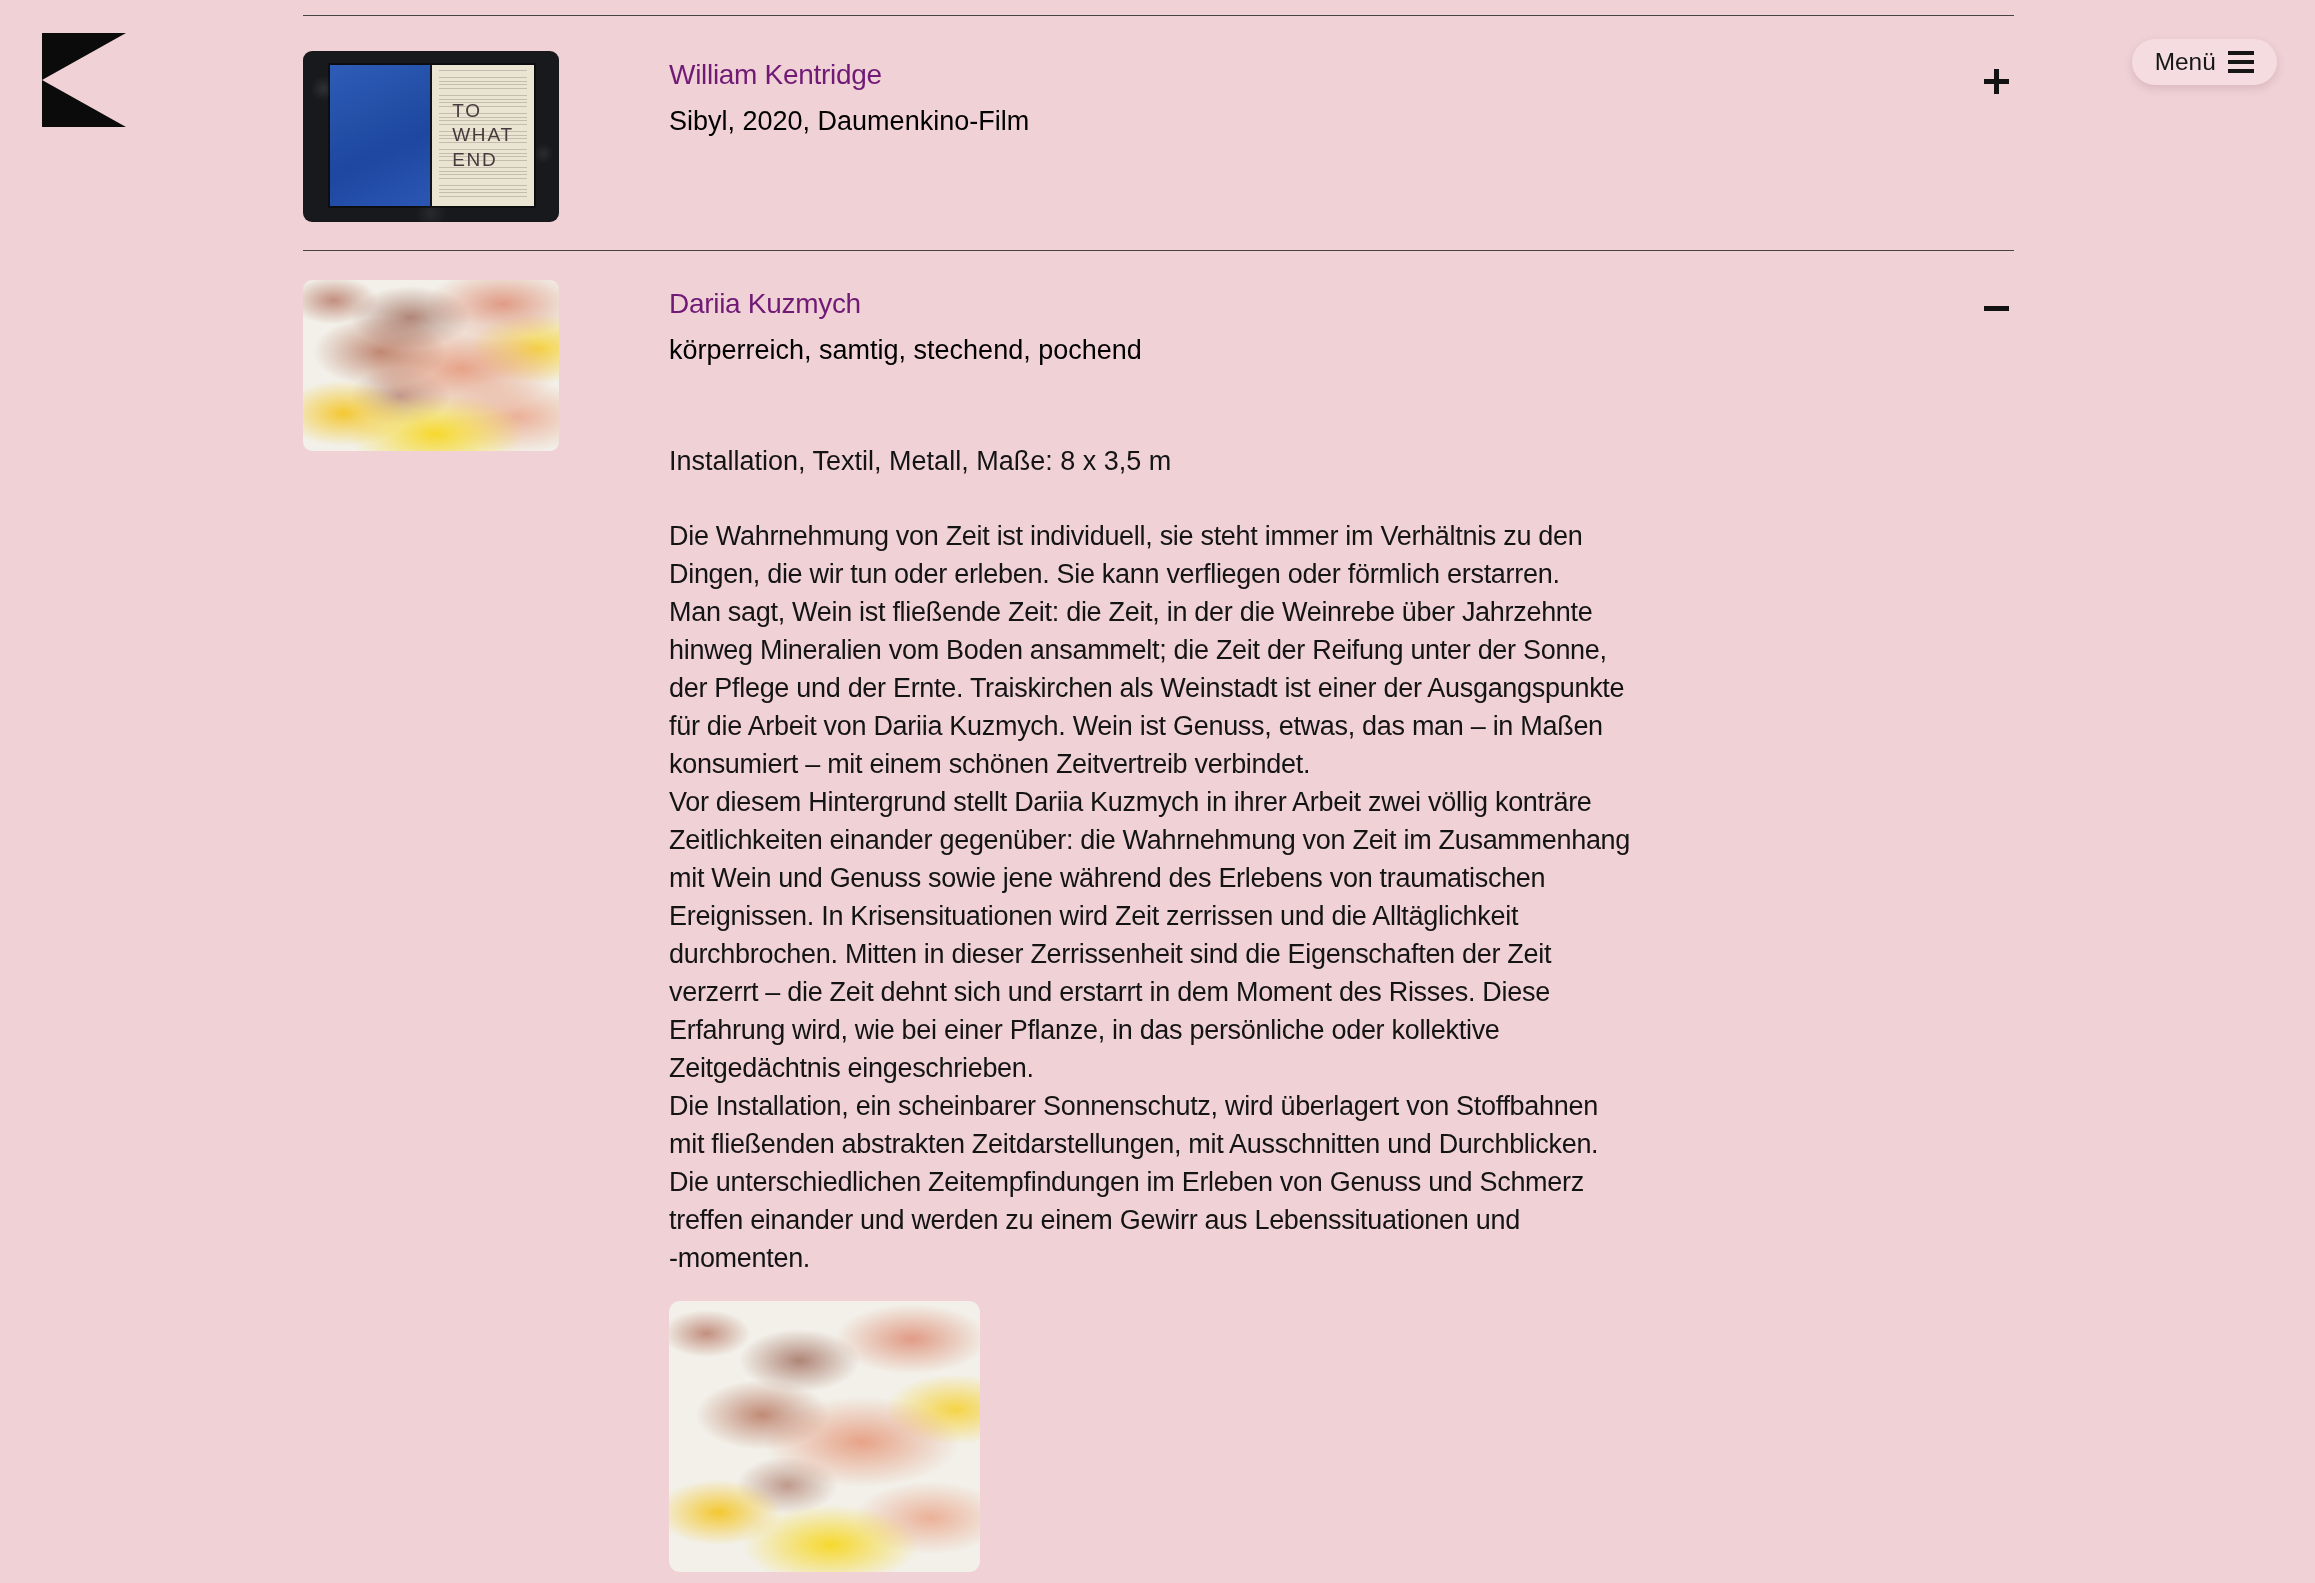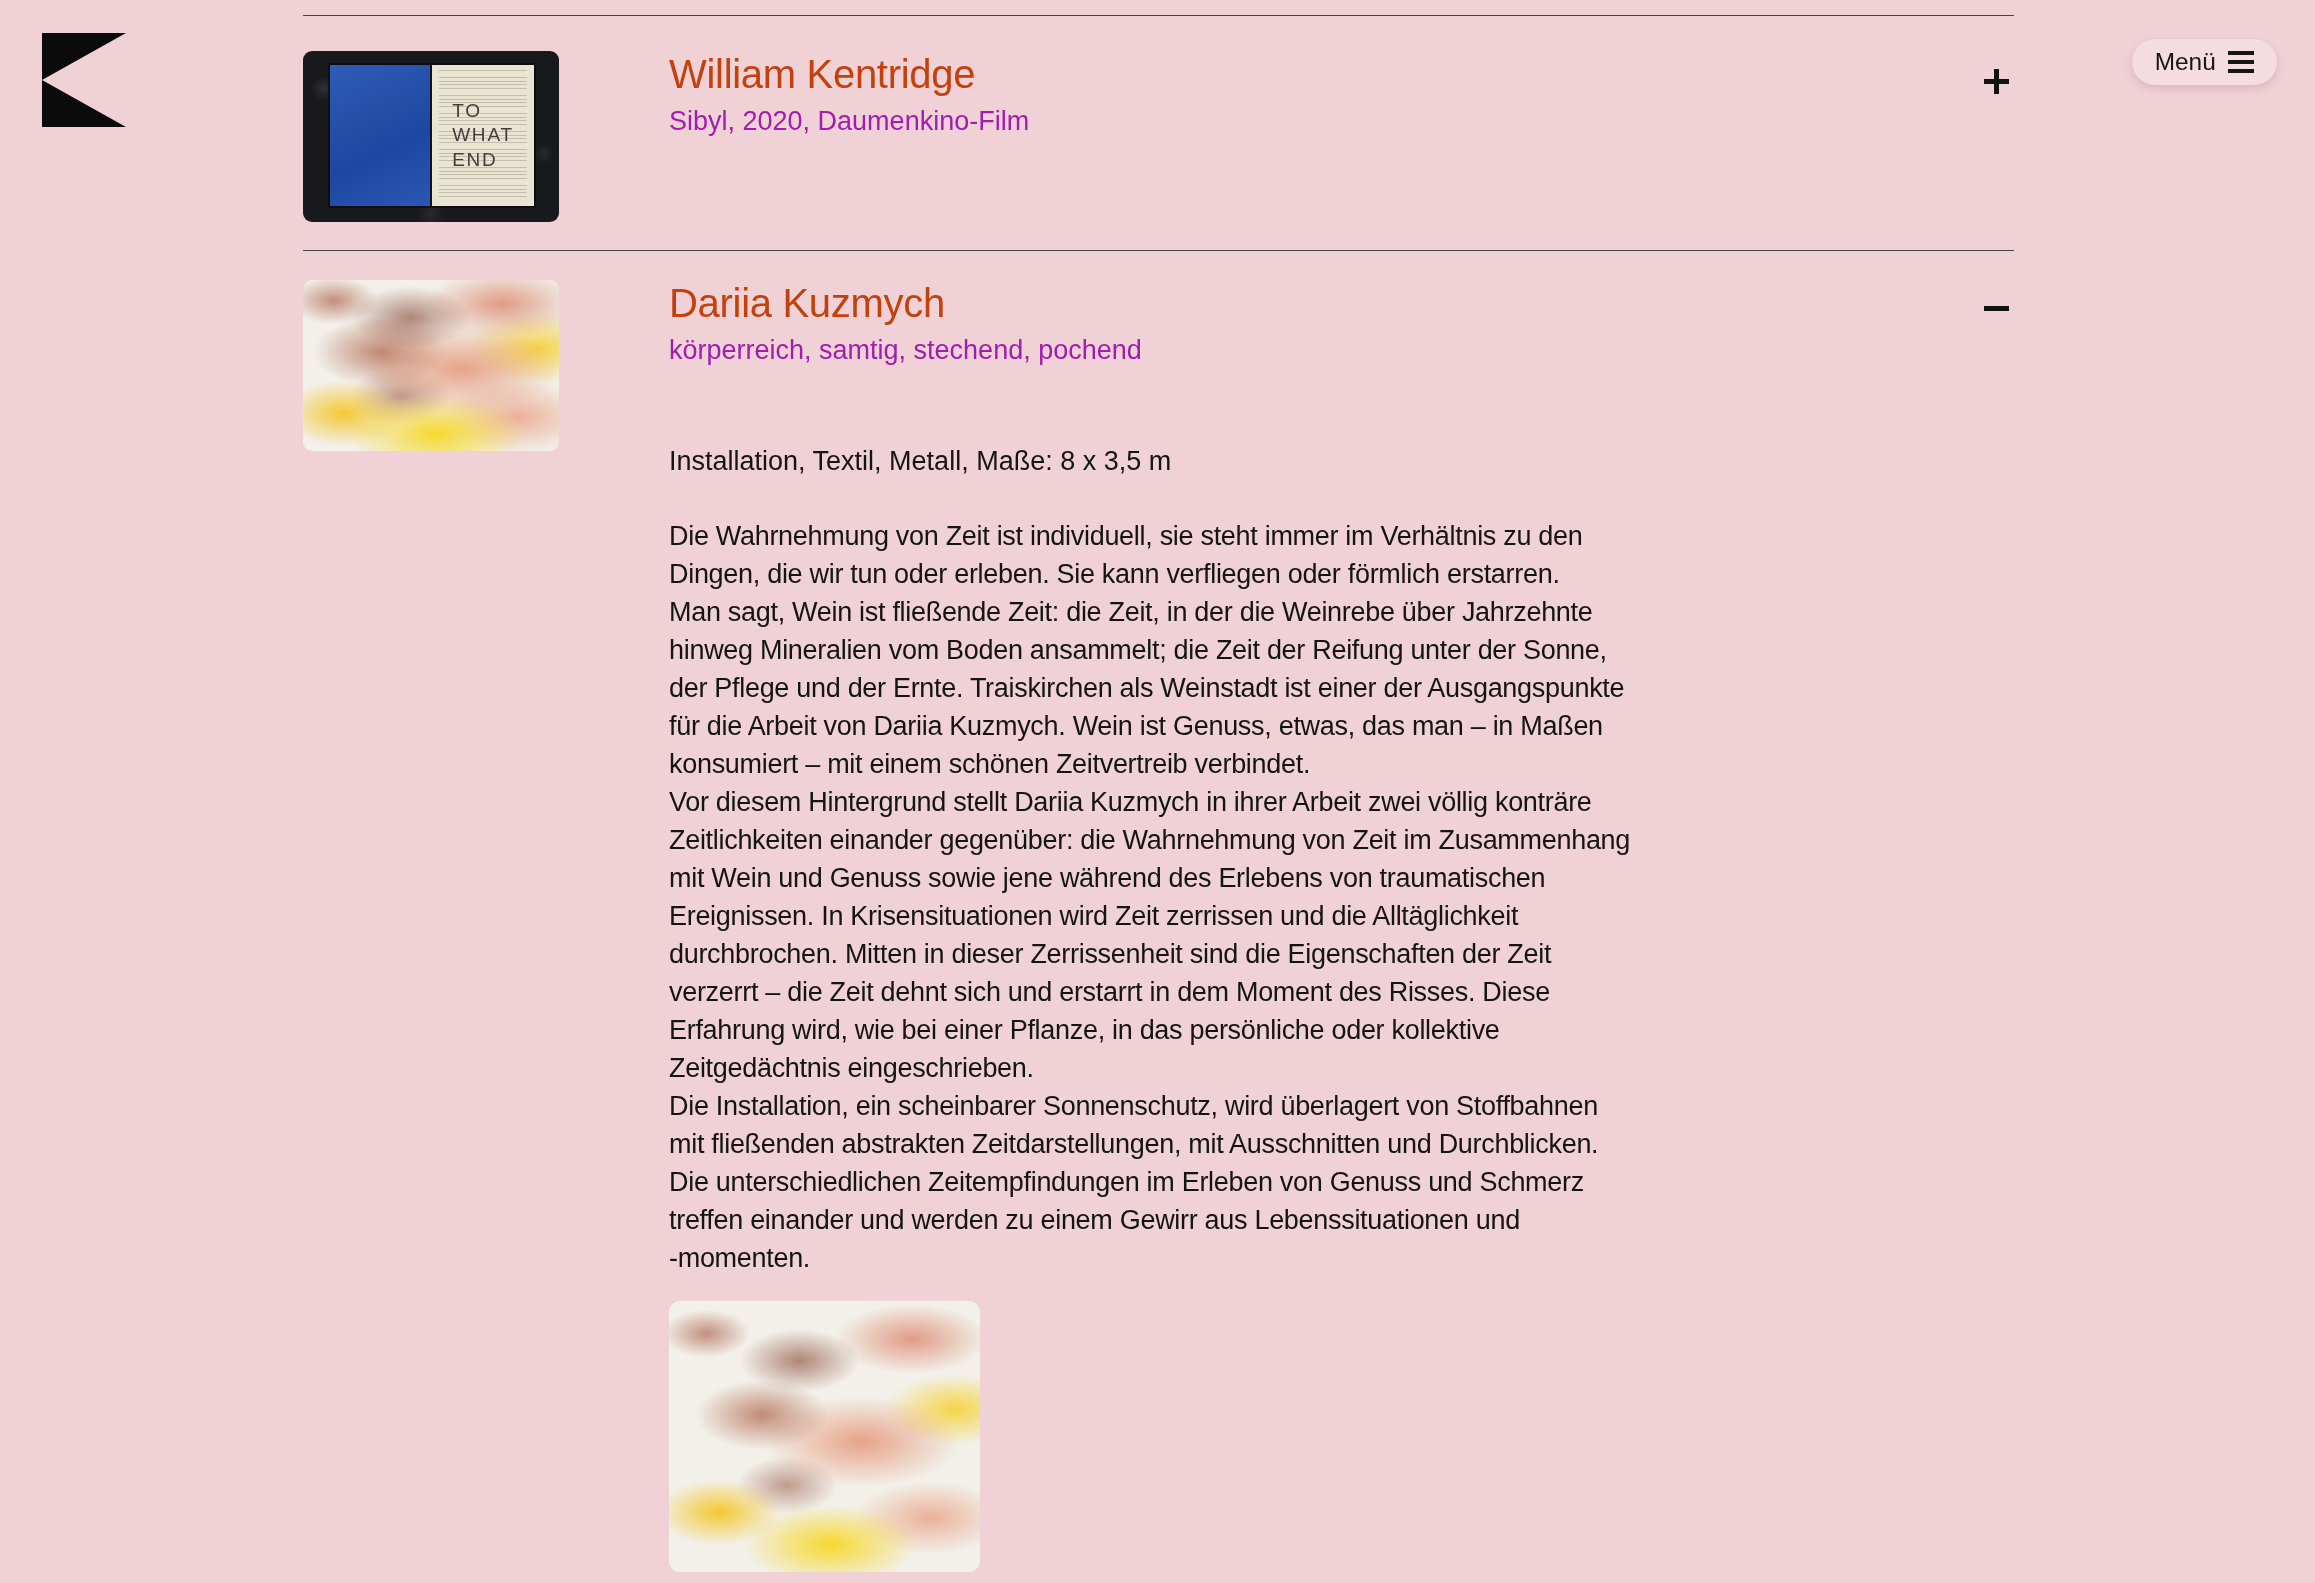--- a/index.html
+++ b/index.html
@@ -33,22 +33,22 @@
   .hamburger { display:flex; flex-direction:column; gap:5.4px; }
   .hamburger i { display:block; width:26px; height:3.6px; background:#161616; }
 
   
   .content { position:absolute; left:303px; top:14.5px; width:1711px; }
   .entry { display:flex; border-top:1.8px solid #474243; }
   .entry-1 { height:235px; padding-top:35px; }
   .entry-2 { padding-top:29px; }
   .entry-body { flex:1; position:relative; }
 
-  .artist  { font-size:40px; font-weight:500; line-height:47px; letter-spacing:-0.3px; color:#c2410c; cursor:pointer; }
-  .work    { font-size:27px; font-weight:400; line-height:36px; margin-top:5.4px; color:#a21caf; }
+  .artist  { font-size:28px; font-weight:500; line-height:47px; letter-spacing:-0.3px; color:#701a75; cursor:pointer; }
+  .work    { font-size:27px; font-weight:400; line-height:36px; margin-top:5.4px; color:#000000; }
 
   .toggle {
     position:absolute; right:0; border:none; background:none; padding:5.4px; cursor:pointer;
   }
   .entry-1 .toggle { top:13.6px; }
   .entry-2 .toggle { top:21px; }
   .icon-plus { position:relative; display:block; width:24.4px; height:24.4px; }
   .icon-plus::before { content:""; position:absolute; left:0; top:10px; width:24.4px; height:4.5px; background:#121212; }
   .icon-plus::after  { content:""; position:absolute; left:10px; top:0;  width:4.5px; height:24.4px; background:#121212; }
   .icon-minus { display:block; width:24.4px; height:5.4px; background:#121212; }

